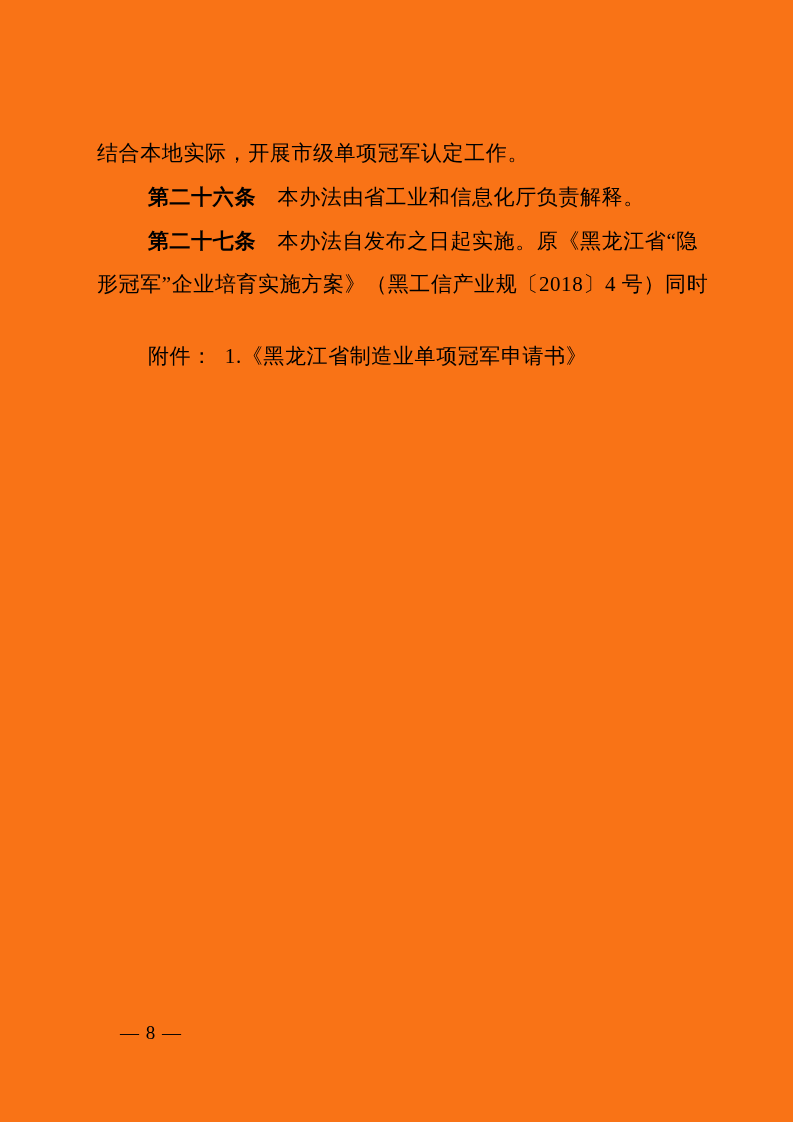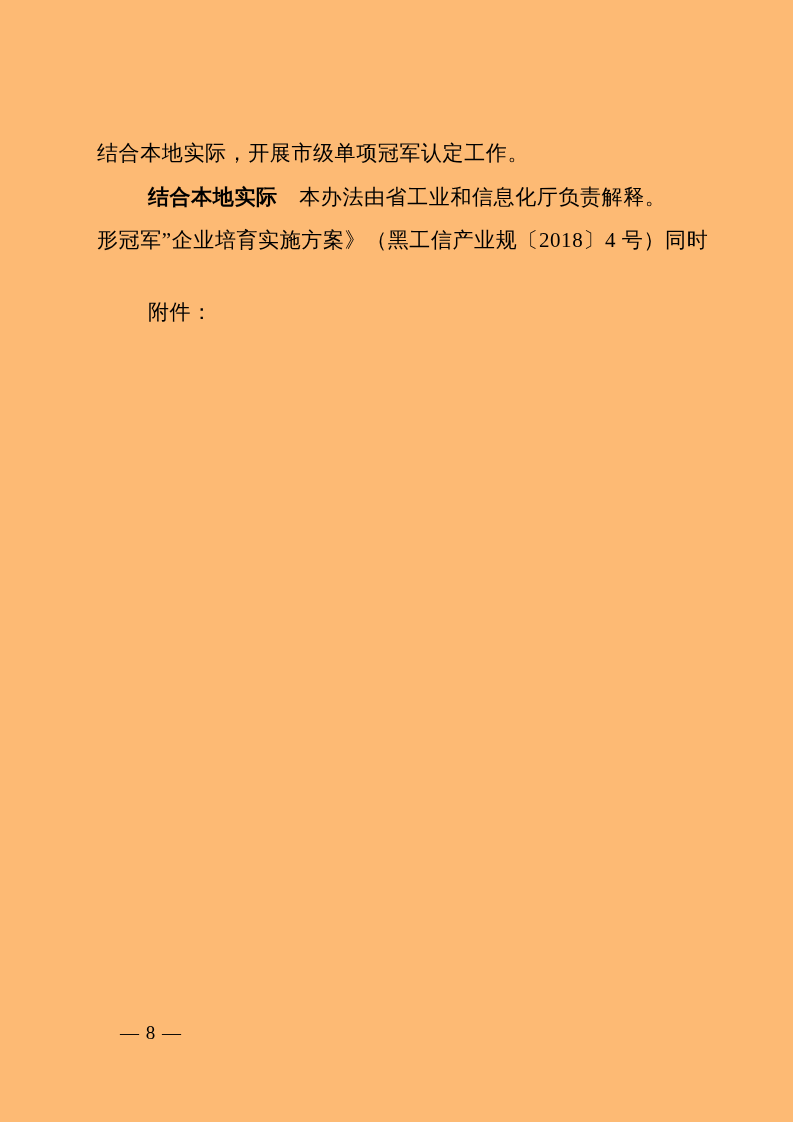--- a/index.html
+++ b/index.html
@@ -4,21 +4,21 @@
 <style>
   html, body {
     margin: 0;
     padding: 0;
     background: #ffffff;
   }
   .page {
     position: relative;
     width: 793px;
     height: 1122px;
-    background: #fdba74;
+    background: #f97316;
     color: #000000;
     font-family: "Liberation Serif", "DejaVu Serif", serif;
     overflow: hidden;
   }
   .doc-body {
     position: absolute;
     left: 97px;
     top: 132px;
     width: 612px;
     font-size: 21px;
@@ -60,28 +60,30 @@
   }
 </style>
 </head>
 <body>
 
 <div class="page">
   <div class="doc-body">
 
     <div class="line">结合本地实际，开展市级单项冠军认定工作。</div>
 
-    <div class="line indent"><span class="article-number">结合本地实际</span><span>　本办法由省工业和信息化厅负责解释。</span></div>
+    <div class="line indent"><span class="article-number">第二十六条</span><span>　本办法由省工业和信息化厅负责解释。</span></div>
 
+    <div class="line indent"><span class="article-number">第二十七条</span><span>　本办法自发布之日起实施。原《黑龙江省“隐</span></div>
 
     <div class="line">形冠军”企业培育实施方案》（黑工信产业规〔2018〕4 号）同时</div>
 
 
     <div class="attachments">
       <span class="att-label">附件：</span>
       <div class="att-items">
+        <div class="line">1.《黑龙江省制造业单项冠军申请书》</div>
       </div>
     </div>
 
   </div>
 
   <div class="page-footer">— 8 —</div>
 </div>
 
 </body></html>

